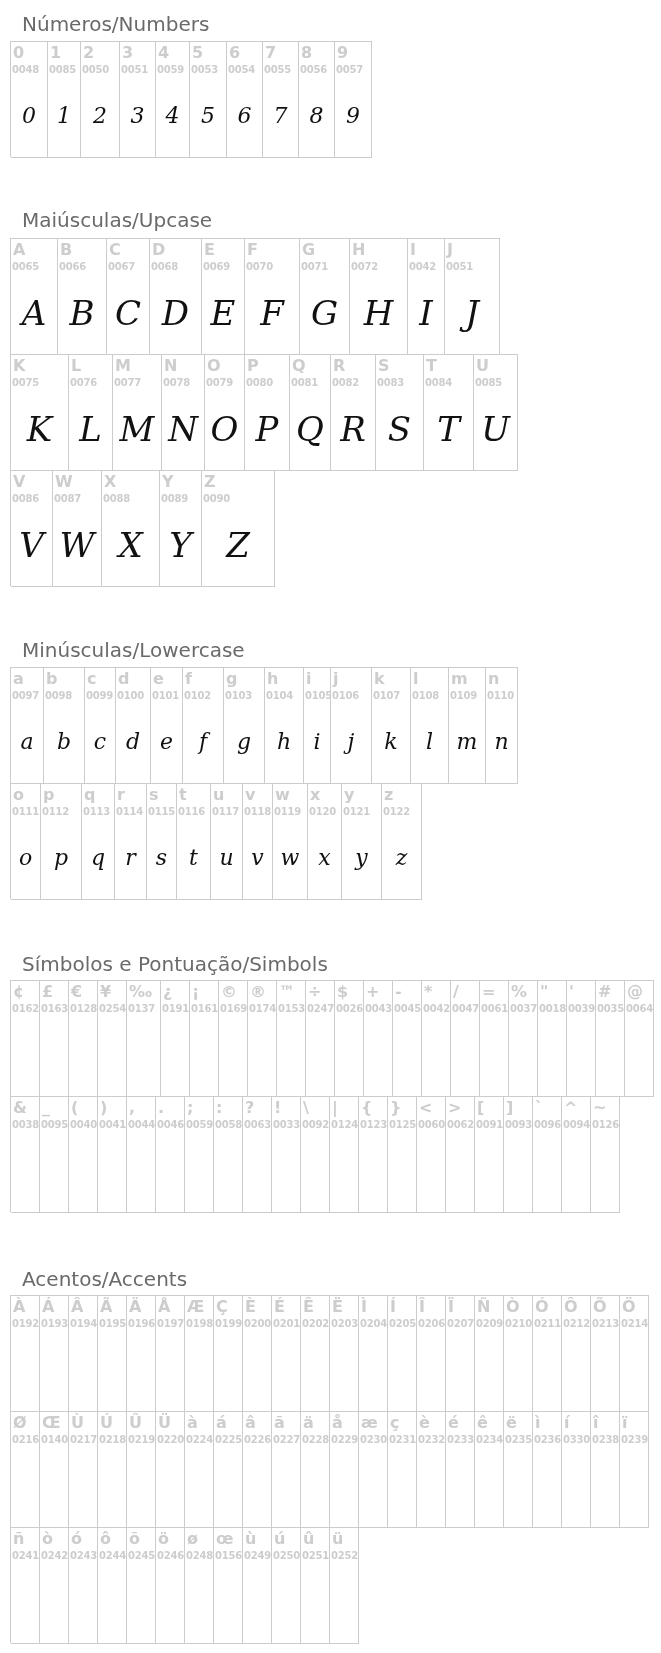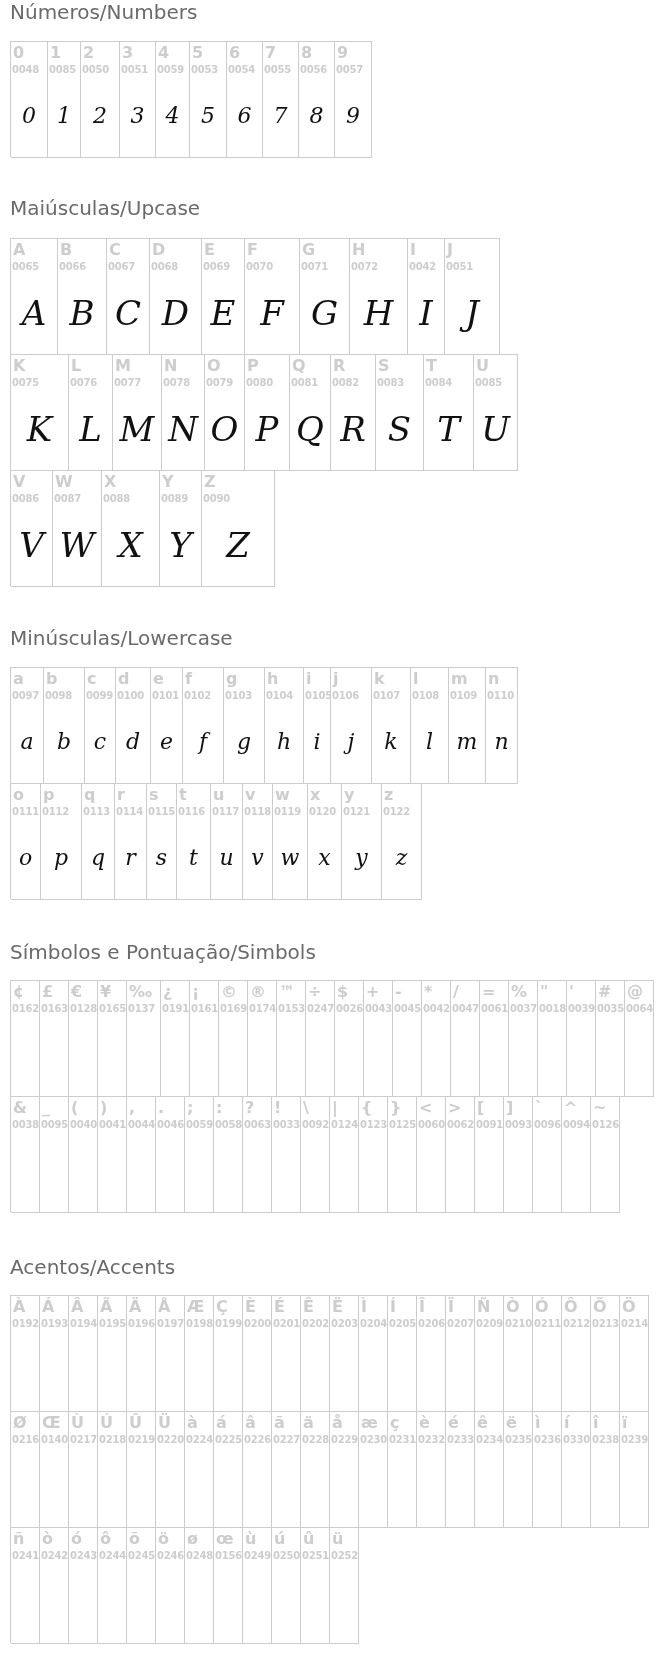--- a/index.html
+++ b/index.html
@@ -1,17 +1,17 @@
 <!DOCTYPE html>
 <html><head>
 <meta charset="utf-8">
 <style>
   html, body { margin: 0; padding: 0; background: #ffffff; }
   body { width: 661px; height: 1653px; position: relative; overflow: hidden; font-family: "DejaVu Sans", sans-serif; }
-  .section-title { position: absolute; left: 10px; font-size: 20px; color: #6a6a6a; font-family: "DejaVu Sans", sans-serif; font-weight: normal; margin: 0; line-height: 24px; }
+  .section-title { position: absolute; left: 10px; font-size: 20px; color: #6a6a6a; font-family: "DejaVu Sans", sans-serif; font-weight: normal; margin: 12px; line-height: 24px; }
   .grid-row { position: absolute; left: 10px; display: flex; height: 116px; border-top: 1px solid #cccccc; border-left: 1px solid #cccccc; box-sizing: border-box; }
   .cell { position: relative; border-right: 1px solid #cccccc; border-bottom: 1px solid #cccccc; box-sizing: border-box; height: 116px; overflow: hidden; flex: none; }
   .cell .ch { position: absolute; left: 2px; top: 1px; font-size: 16px; font-weight: bold; color: #cdcdcd; font-family: "DejaVu Sans", sans-serif; line-height: 19px; white-space: nowrap; }
   .cell .code { position: absolute; left: 1px; top: 22px; font-size: 10px; font-weight: bold; color: #cdcdcd; font-family: "DejaVu Sans", sans-serif; line-height: 12px; letter-spacing: -0.2px; white-space: nowrap; }
   .cell .glyph { position: absolute; left: 0; right: 0; top: 52px; height: 44px; text-align: center; font-family: "DejaVu Serif", serif; font-style: italic; color: #111111; line-height: 44px; white-space: nowrap; }
   .glyph.big { font-size: 34px; }
   .glyph.mid { font-size: 22px; }
 </style>
 </head>
 <body>
@@ -363,21 +363,21 @@
         <span class="code">0163</span>
         <span class="glyph mid"></span>
       </div>
       <div class="cell" style="width: 29px;">
         <span class="ch">€</span>
         <span class="code">0128</span>
         <span class="glyph mid"></span>
       </div>
       <div class="cell" style="width: 29px;">
         <span class="ch">¥</span>
-        <span class="code">0165</span>
+        <span class="code">0254</span>
         <span class="glyph mid"></span>
       </div>
       <div class="cell" style="width: 34px;">
         <span class="ch">‰</span>
         <span class="code">0137</span>
         <span class="glyph mid"></span>
       </div>
       <div class="cell" style="width: 29px;">
         <span class="ch">¿</span>
         <span class="code">0191</span>

